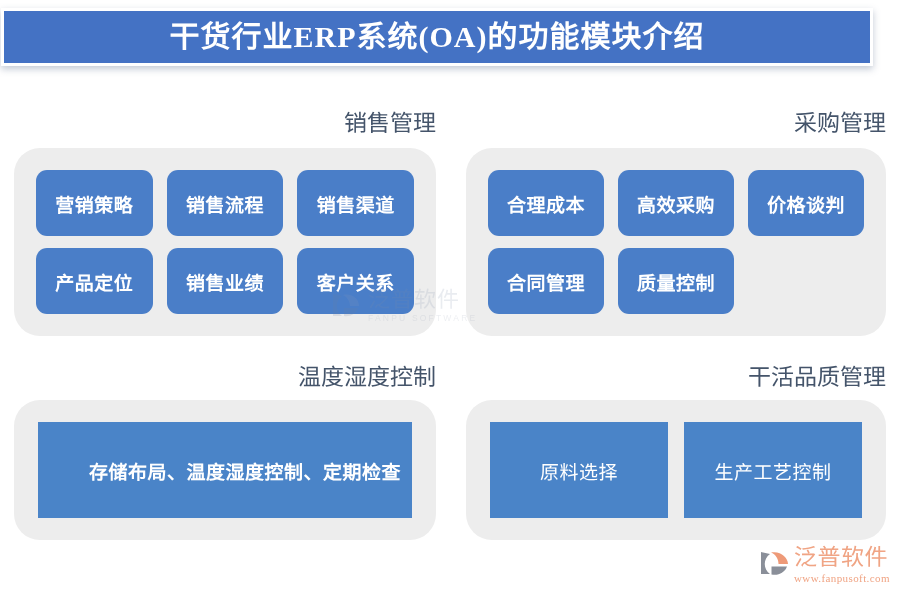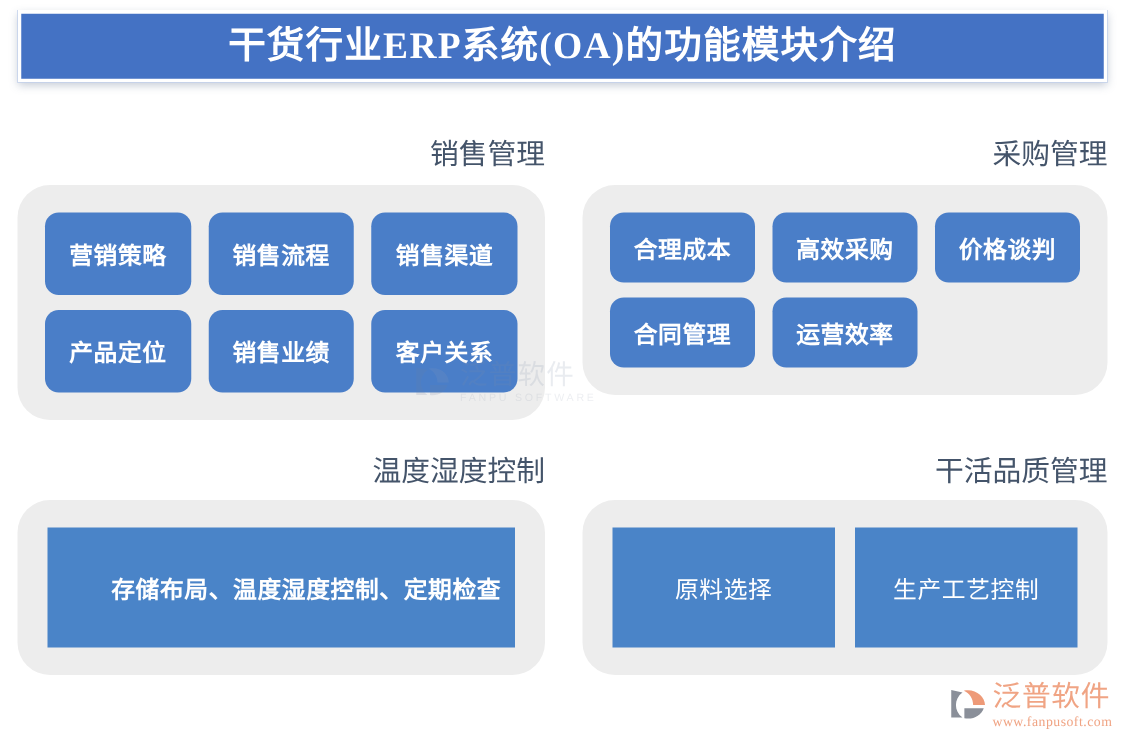--- a/index.html
+++ b/index.html
@@ -18,21 +18,21 @@
 
   .canvas {
     position: relative;
     width: 900px;
     height: 600px;
   }
 
   
   .title-banner {
     position: absolute;
-    left: 14px;
+    left: 1px;
     top: 8px;
     width: 872px;
     height: 58px;
     background: #4472C4;
     border: 3px solid #ffffff;
     box-sizing: border-box;
     box-shadow: 0 3px 7px rgba(120, 135, 160, 0.45);
     display: flex;
     align-items: center;
     justify-content: center;
@@ -63,21 +63,21 @@
   #head-quality  { left: 466px; top: 358px; width: 420px; }
 
   
   .panel {
     position: absolute;
     background: #EDEDED;
     border-radius: 26px;
     box-sizing: border-box;
   }
   #panel-sales    { left: 14px;  top: 148px; width: 422px; height: 188px; }
-  #panel-purchase { left: 466px; top: 148px; width: 420px; height: 168px; }
+  #panel-purchase { left: 466px; top: 148px; width: 420px; height: 188px; }
   #panel-storage  { left: 14px;  top: 400px; width: 422px; height: 140px; }
   #panel-quality  { left: 466px; top: 400px; width: 420px; height: 140px; }
 
   
   .chip-grid {
     position: absolute;
     left: 0;
     top: 0;
     width: 100%;
     height: 100%;
@@ -208,21 +208,21 @@
       <div class="chip">客户关系</div>
     </div>
   </div>
 
   <div class="panel" id="panel-purchase">
     <div class="chip-grid">
       <div class="chip">合理成本</div>
       <div class="chip">高效采购</div>
       <div class="chip">价格谈判</div>
       <div class="chip">合同管理</div>
-      <div class="chip">运营效率</div>
+      <div class="chip">质量控制</div>
     </div>
   </div>
 
   <div class="panel" id="panel-storage">
     <div class="bar-row">
       <div class="bar bold">存储布局、温度湿度控制、定期检查</div>
     </div>
   </div>
 
   <div class="panel" id="panel-quality">

